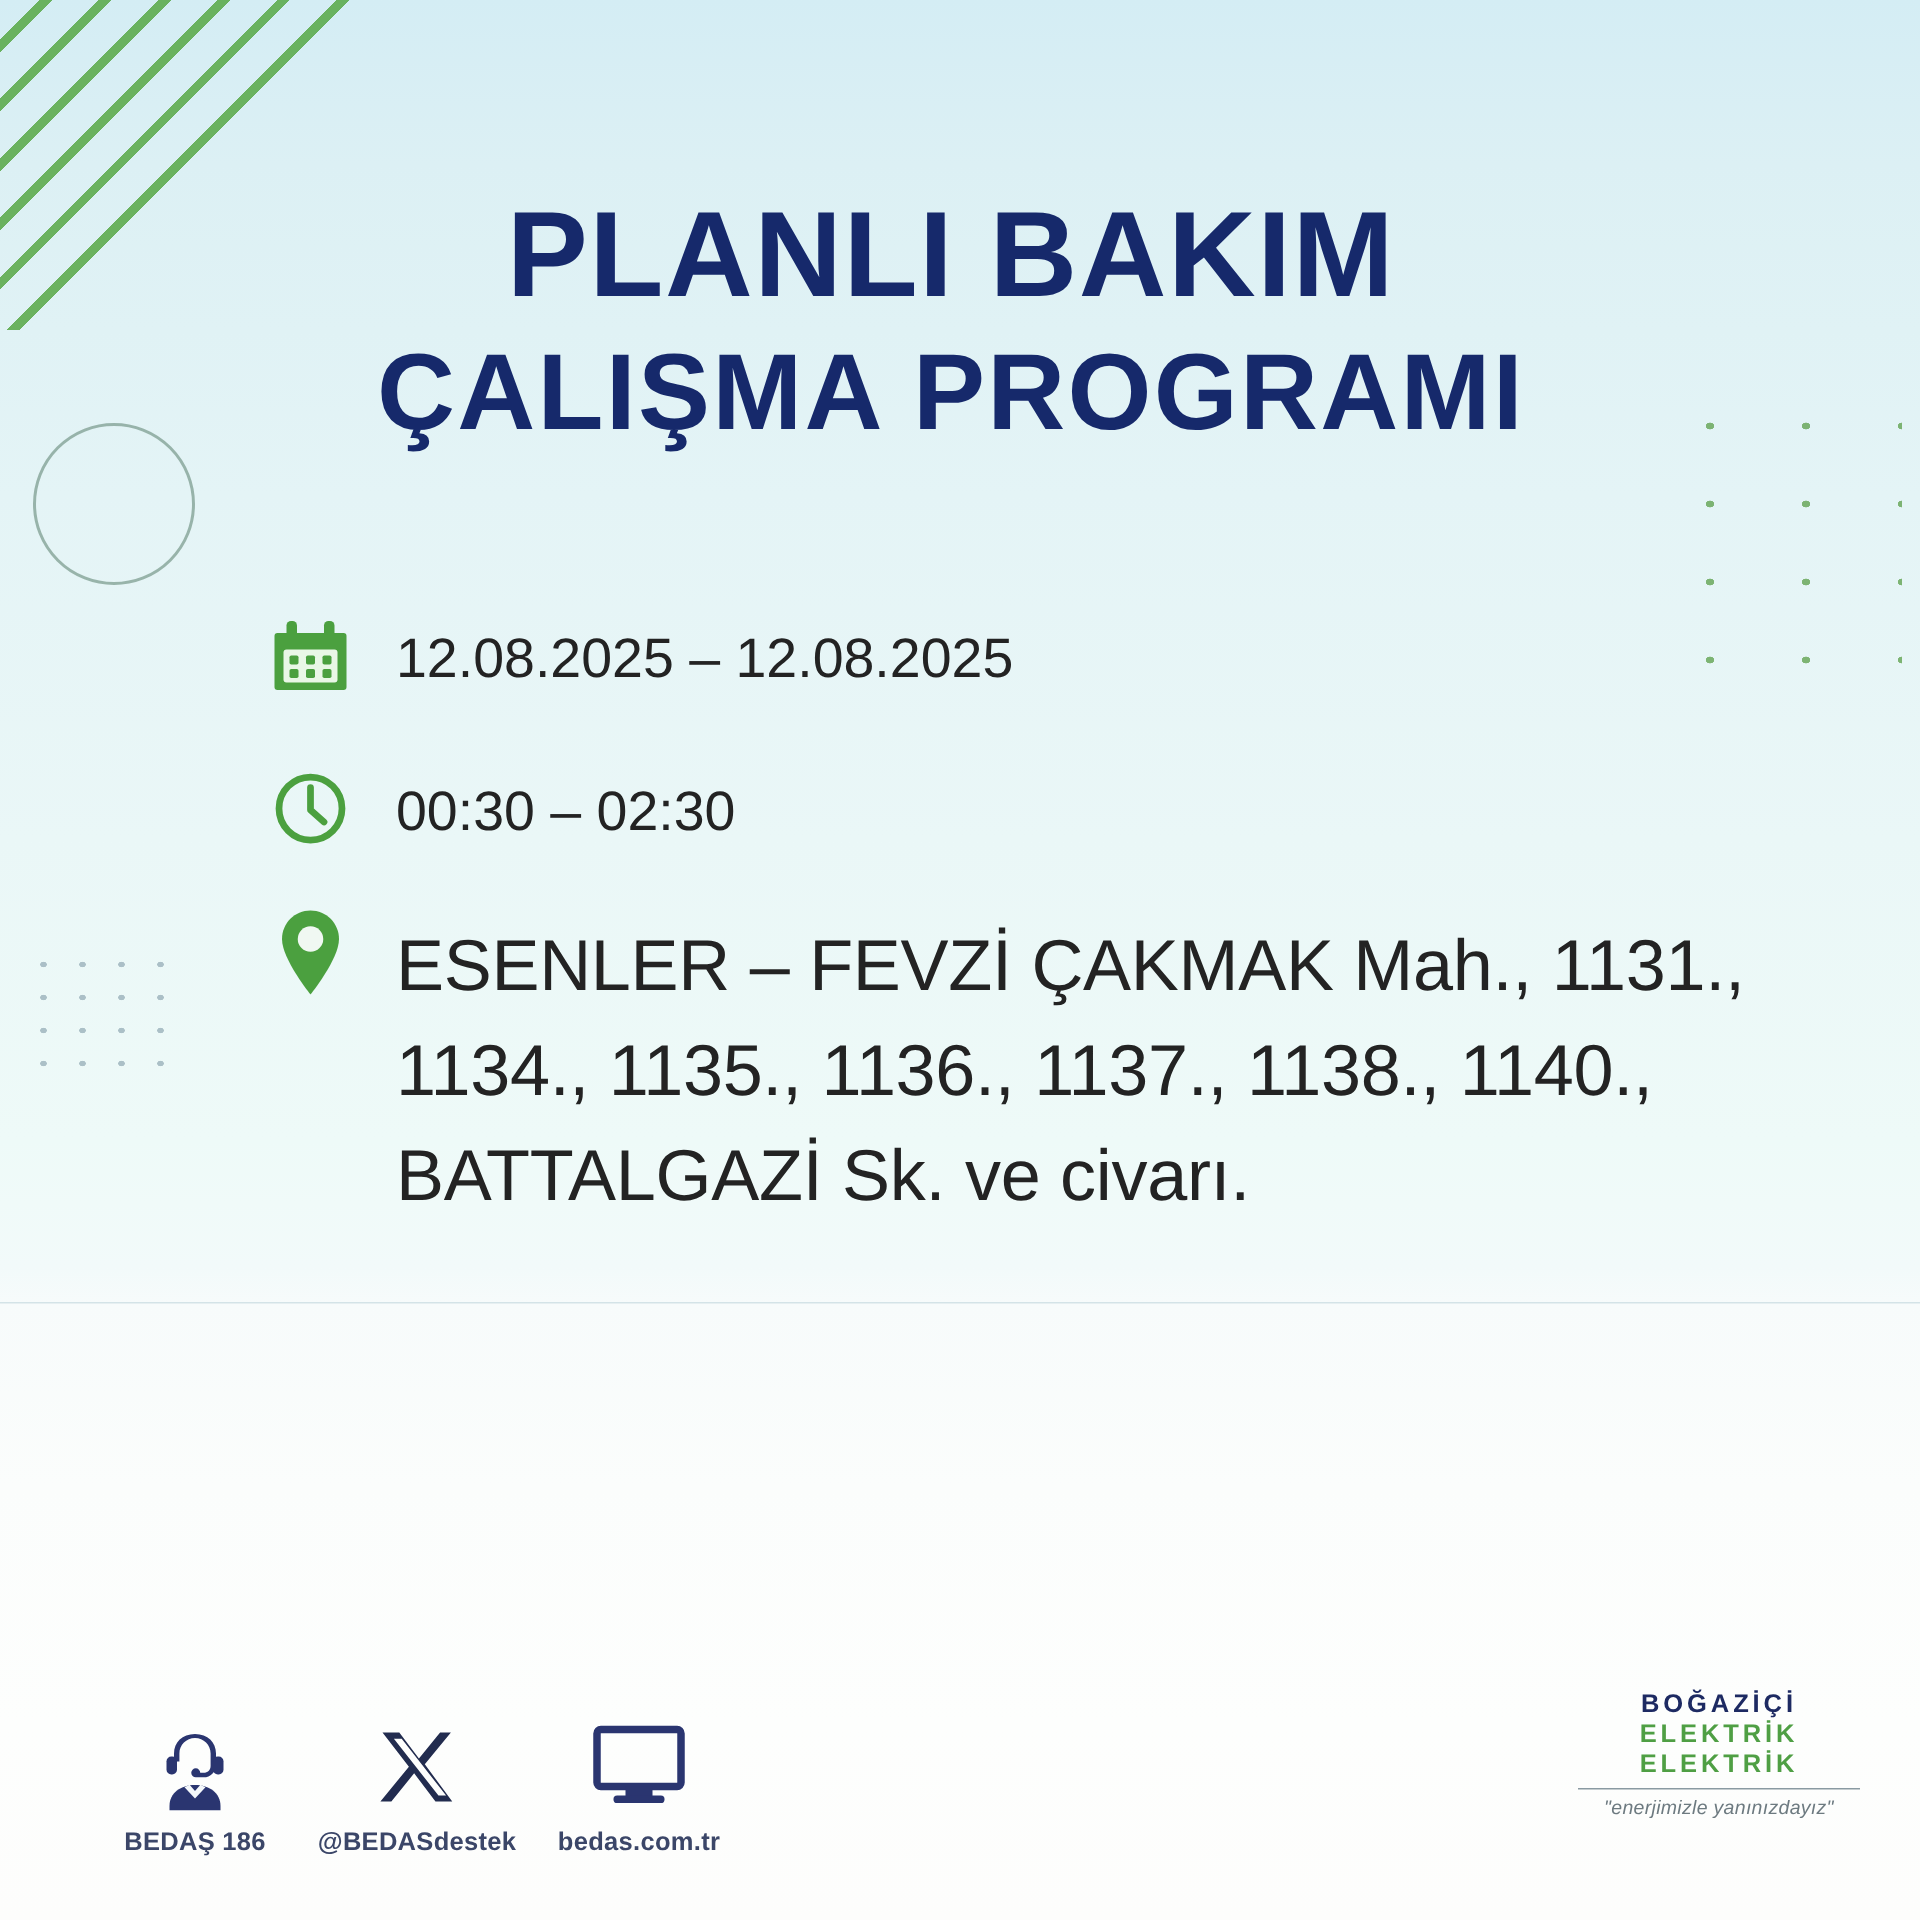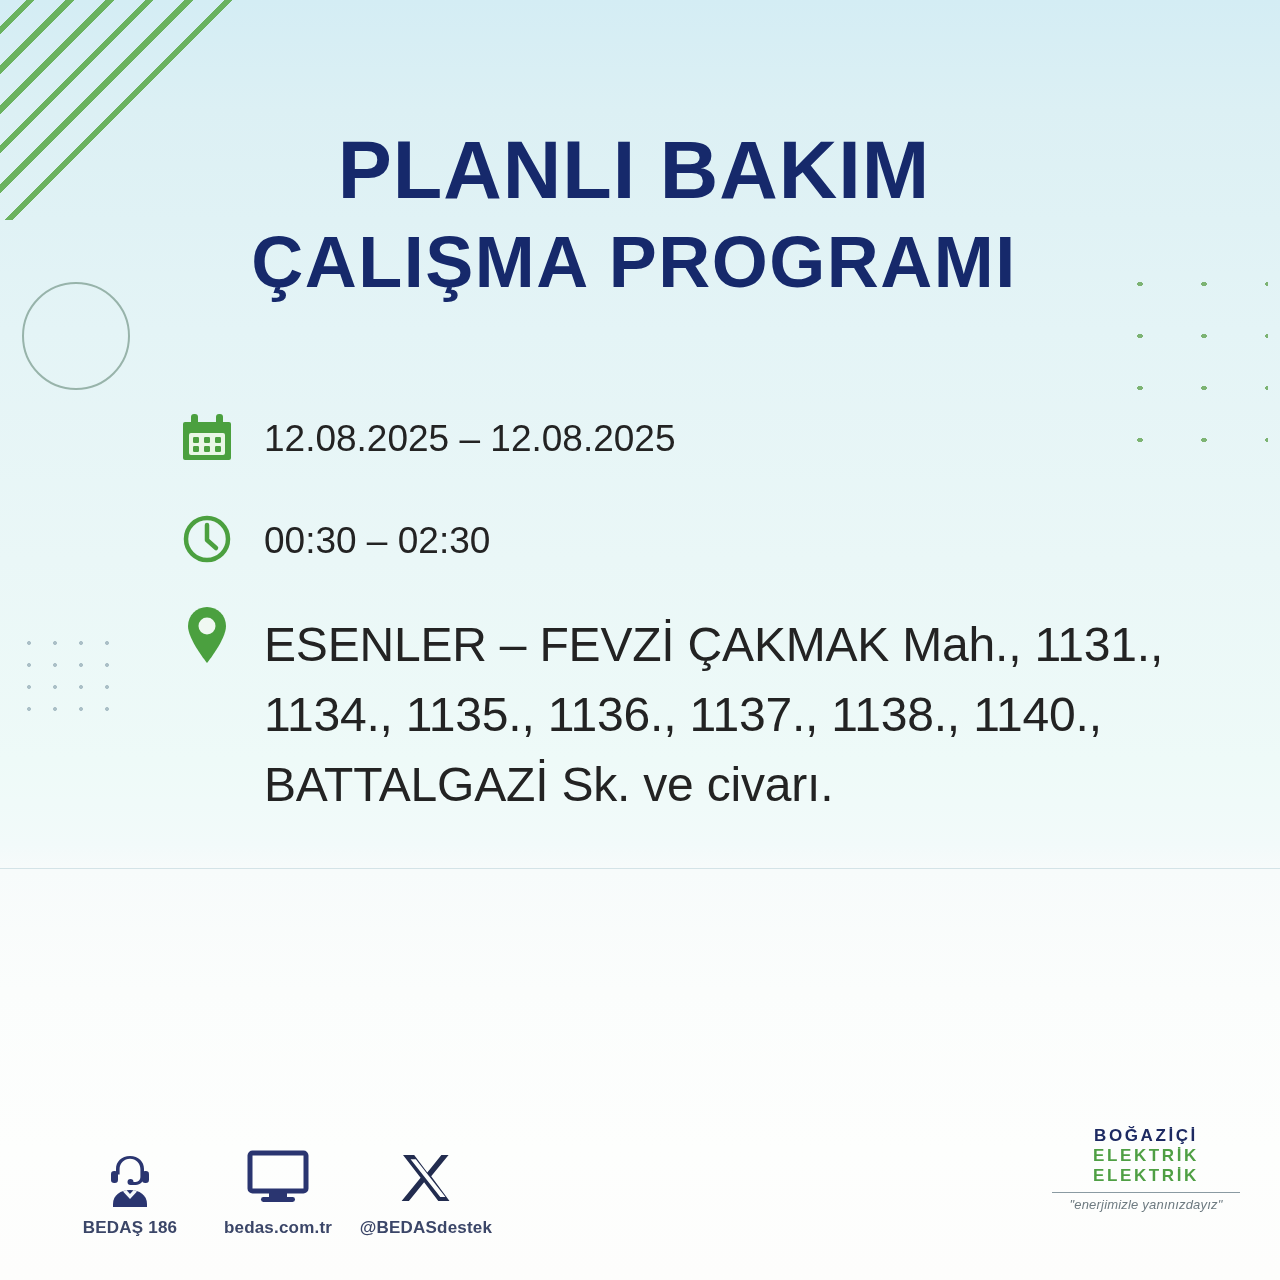--- a/index.html
+++ b/index.html
@@ -287,36 +287,36 @@
             <path d="M12 55c0-8.8 7.6-14 17-14s17 5.2 17 14v3H12v-3z"></path>
           </g>
           <path d="M22 42.5 29 50l7-7.5-3.4-1.6L29 45l-3.6-4.1z" fill="#f4f8fb"></path>
         </svg>
       </div>
       <div class="contact-label">BEDAŞ 186</div>
     </div>
 
     <div class="contact-item">
       <div class="contact-icon">
+        <svg width="54" height="54" viewBox="0 0 54 54" aria-hidden="true">
+          <path d="M4 4h11.2l13.1 17.4L42.4 4h7.2L32.2 25.2 50.5 50H39.3L25.1 31.2 9.9 50H2.6l19-23.2L4 4zm7.6 4.2L41.3 46h5.1L16.8 8.2h-5.2z" fill="#222c4f"></path>
+        </svg>
+      </div>
+      <div class="contact-label">@BEDASdestek</div>
+    </div>
+
+    <div class="contact-item">
+      <div class="contact-icon">
         <svg width="62" height="56" viewBox="0 0 62 56" aria-hidden="true">
           <rect x="3" y="3" width="56" height="38" rx="2.6" fill="none" stroke="#2a3570" stroke-width="5"></rect>
           <rect x="22" y="41" width="18" height="7" fill="#2a3570"></rect>
           <rect x="14" y="47" width="34" height="5" rx="2.4" fill="#2a3570"></rect>
         </svg>
       </div>
       <div class="contact-label">bedas.com.tr</div>
-    </div>
-
-    <div class="contact-item">
-      <div class="contact-icon">
-        <svg width="54" height="54" viewBox="0 0 54 54" aria-hidden="true">
-          <path d="M4 4h11.2l13.1 17.4L42.4 4h7.2L32.2 25.2 50.5 50H39.3L25.1 31.2 9.9 50H2.6l19-23.2L4 4zm7.6 4.2L41.3 46h5.1L16.8 8.2h-5.2z" fill="#222c4f"></path>
-        </svg>
-      </div>
-      <div class="contact-label">@BEDASdestek</div>
     </div>
 
   </div>
 
   <div class="brand">
     <div class="brand-line brand-l1">BOĞAZİÇİ</div>
     <div class="brand-line brand-l2">ELEKTRİK</div>
     <div class="brand-line brand-l3">ELEKTRİK</div>
     <div class="brand-rule"></div>
     <div class="brand-tag">"enerjimizle yanınızdayız"</div>

